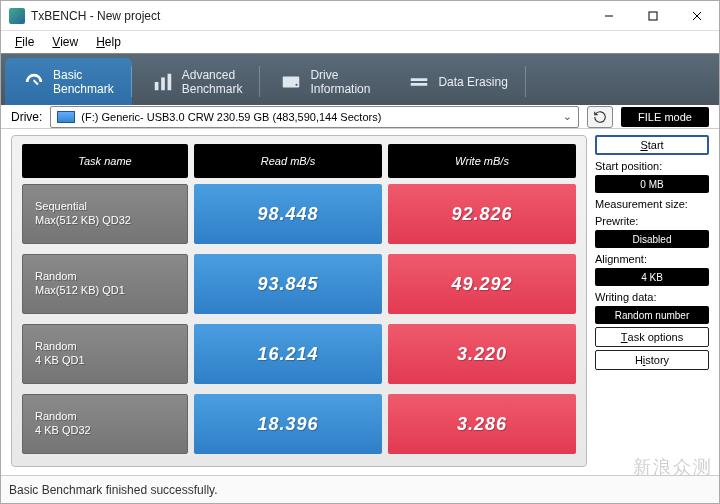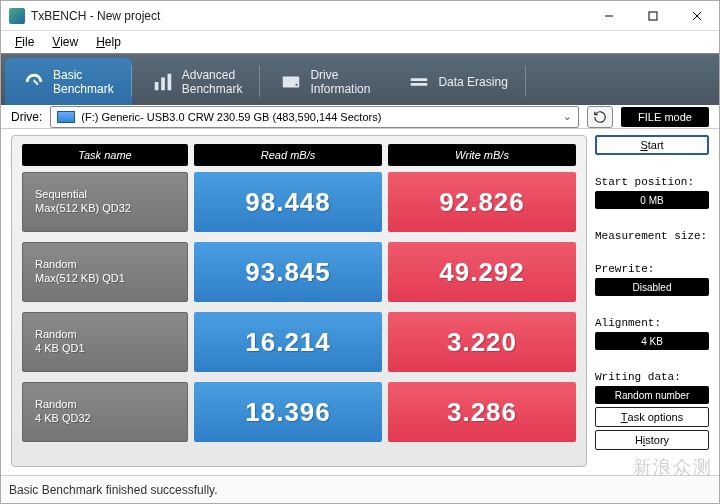--- a/index.html
+++ b/index.html
@@ -20,34 +20,34 @@
 .tab svg { width: 22px; height: 22px; fill: #dfe7ee; }
 .tab.active svg { fill: #fff; }
 .drivebar { height: 24px; display: flex; align-items: center; padding: 0 10px; gap: 8px; font-size: 12px; border-bottom: 1px solid #ccc; }
 .drive-select { flex: 1; height: 22px; border: 1px solid #888; border-radius: 2px; display: flex; align-items: center; padding: 0 6px; background: #fff; font-size: 11px; position: relative; }
 .drive-select .disk-ico { width: 18px; height: 12px; background: linear-gradient(#6af,#38c); border: 1px solid #259; margin-right: 6px; }
 .drive-select .chev { margin-left: auto; color: #555; }
 .reload-btn { width: 26px; height: 22px; border: 1px solid #888; border-radius: 3px; display: flex; align-items: center; justify-content: center; background: #f4f4f4; }
 .file-mode { width: 88px; height: 20px; background: #000; color: #fff; font-size: 11px; display: flex; align-items: center; justify-content: center; border-radius: 2px; }
 .content { display: flex; padding: 6px 10px 0; gap: 8px; height: 338px; }
 .results { flex: 1; background: linear-gradient(#f2f2f2,#e8e8e8); border: 1px solid #bbb; border-radius: 4px; padding: 8px 10px; }
-.headers { display: flex; height: 22px; margin-bottom: 6px; gap: 6px; }
+.headers { display: flex; height: 34px; margin-bottom: 6px; gap: 6px; }
 .headers div { background: #000; color: #fff; font-size: 11px; font-style: italic; display: flex; align-items: center; justify-content: center; border-radius: 2px; }
 .headers .h-task { width: 166px; }
 .headers .h-read, .headers .h-write { flex: 1; }
 .row { display: flex; height: 60px; margin-bottom: 10px; gap: 6px; }
 .row:last-child { margin-bottom: 0; }
 .task { width: 166px; background: linear-gradient(#8a8a8a,#757575); border: 1px solid #666; border-radius: 2px; color: #fff; font-size: 11px; display: flex; flex-direction: column; justify-content: center; padding-left: 12px; line-height: 1.25; text-shadow: 1px 1px 0 rgba(0,0,0,.3); }
-.val { flex: 1; border-radius: 2px; display: flex; align-items: center; justify-content: center; font-size: 26px; font-weight: 600; color: #fff; letter-spacing: 1px; font-family: "Arial", sans-serif; text-shadow: 1px 1px 1px rgba(0,0,0,.25); }
+.val { flex: 1; border-radius: 2px; display: flex; align-items: center; justify-content: center; font-size: 18px; font-weight: 600; color: #fff; letter-spacing: 1px; font-family: "Arial", sans-serif; text-shadow: 1px 1px 1px rgba(0,0,0,.25); font-style: italic; }
 .val.read { background: linear-gradient(#4a9ee0,#2f7fc8); }
 .val.write { background: linear-gradient(#ef5a6c,#e23a53); }
 .sidebar { width: 114px; display: flex; flex-direction: column; gap: 3px; font-size: 11px; }
 .sidebar .btn { height: 20px; border: 1px solid #222; border-radius: 2px; background: #fff; display: flex; align-items: center; justify-content: center; font-size: 11px; }
 .sidebar .btn.start { border: 2px solid #2a5aa0; }
-.sidebar .lbl { font-size: 11px; color: #000; margin-top: 18px; font-family: Liberation Mono, monospace; }
+.sidebar .lbl { font-size: 11px; color: #000; margin-top: 2px; }
 .sidebar .black { height: 18px; background: #000; color: #fff; display: flex; align-items: center; justify-content: center; border-radius: 2px; font-size: 10px; }
 .statusbar { position: absolute; bottom: 0; left: 0; right: 0; height: 28px; border-top: 1px solid #ccc; font-size: 12px; padding-left: 8px; display: flex; align-items: center; color: #333; background: #fafafa; }
 .watermark { position: absolute; right: 6px; bottom: 24px; font-size: 18px; color: rgba(120,120,120,.35); font-weight: 300; letter-spacing: 2px; pointer-events: none; }
 </style>
 </head>
 <body>
 
 <div class="titlebar">
   <div class="t-icon"></div>
   <div class="title">TxBENCH - New project</div>

